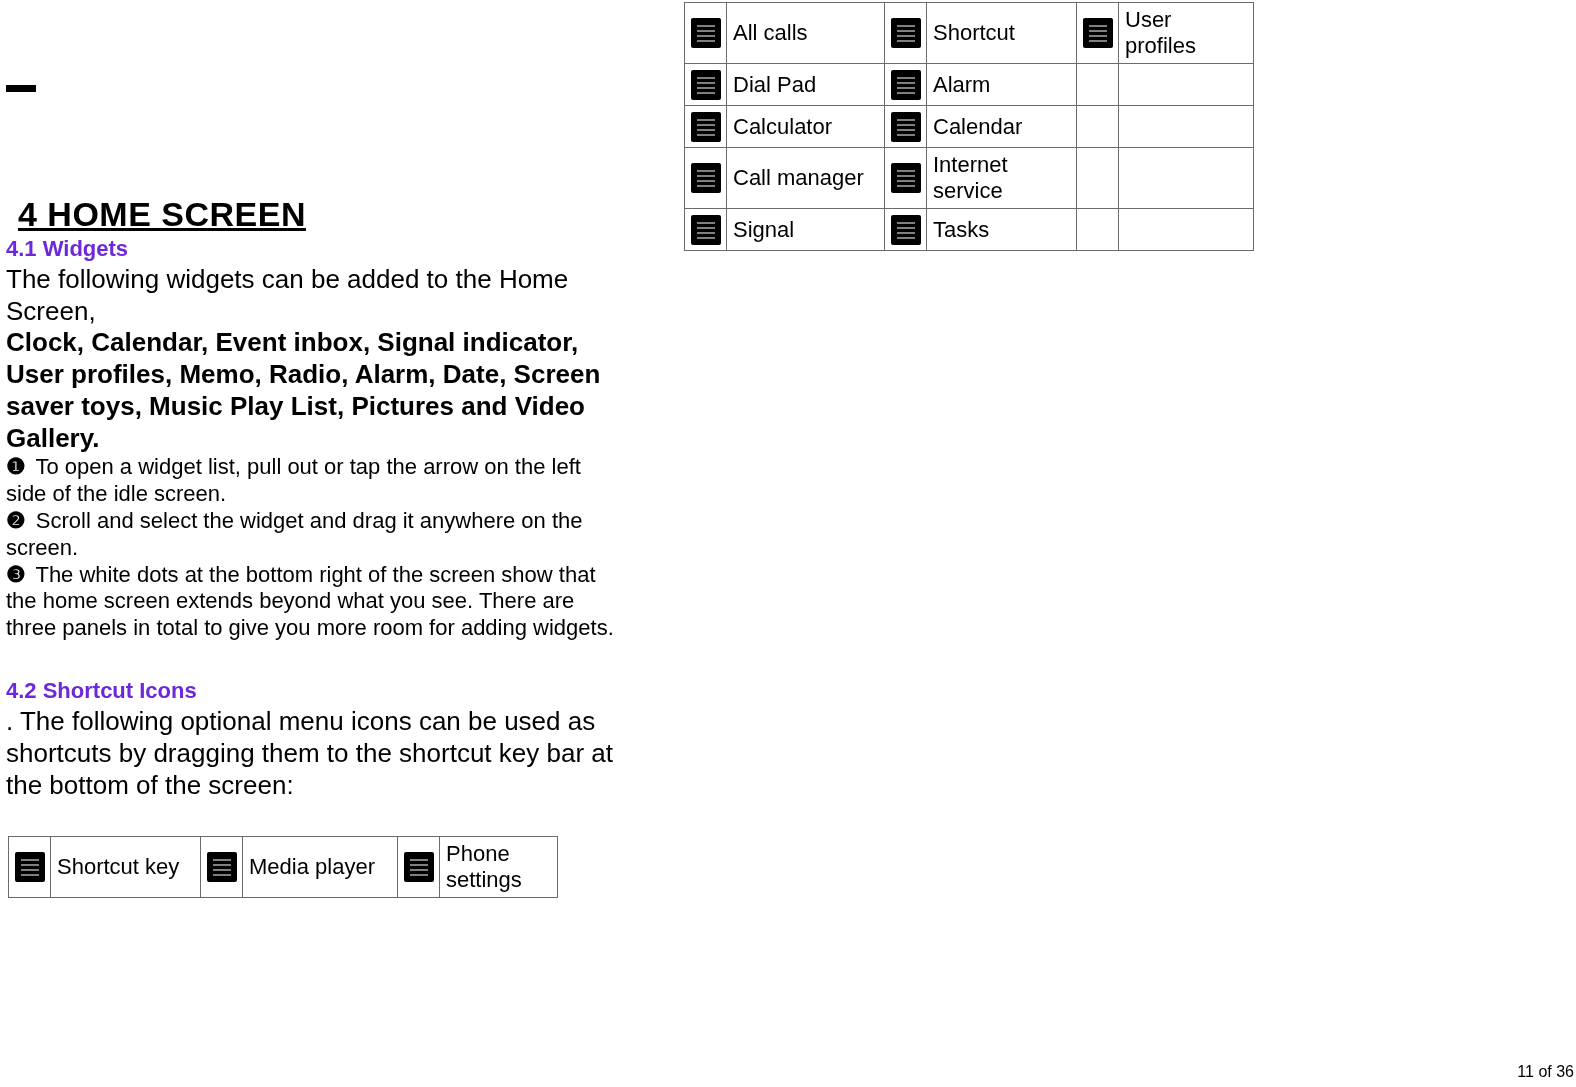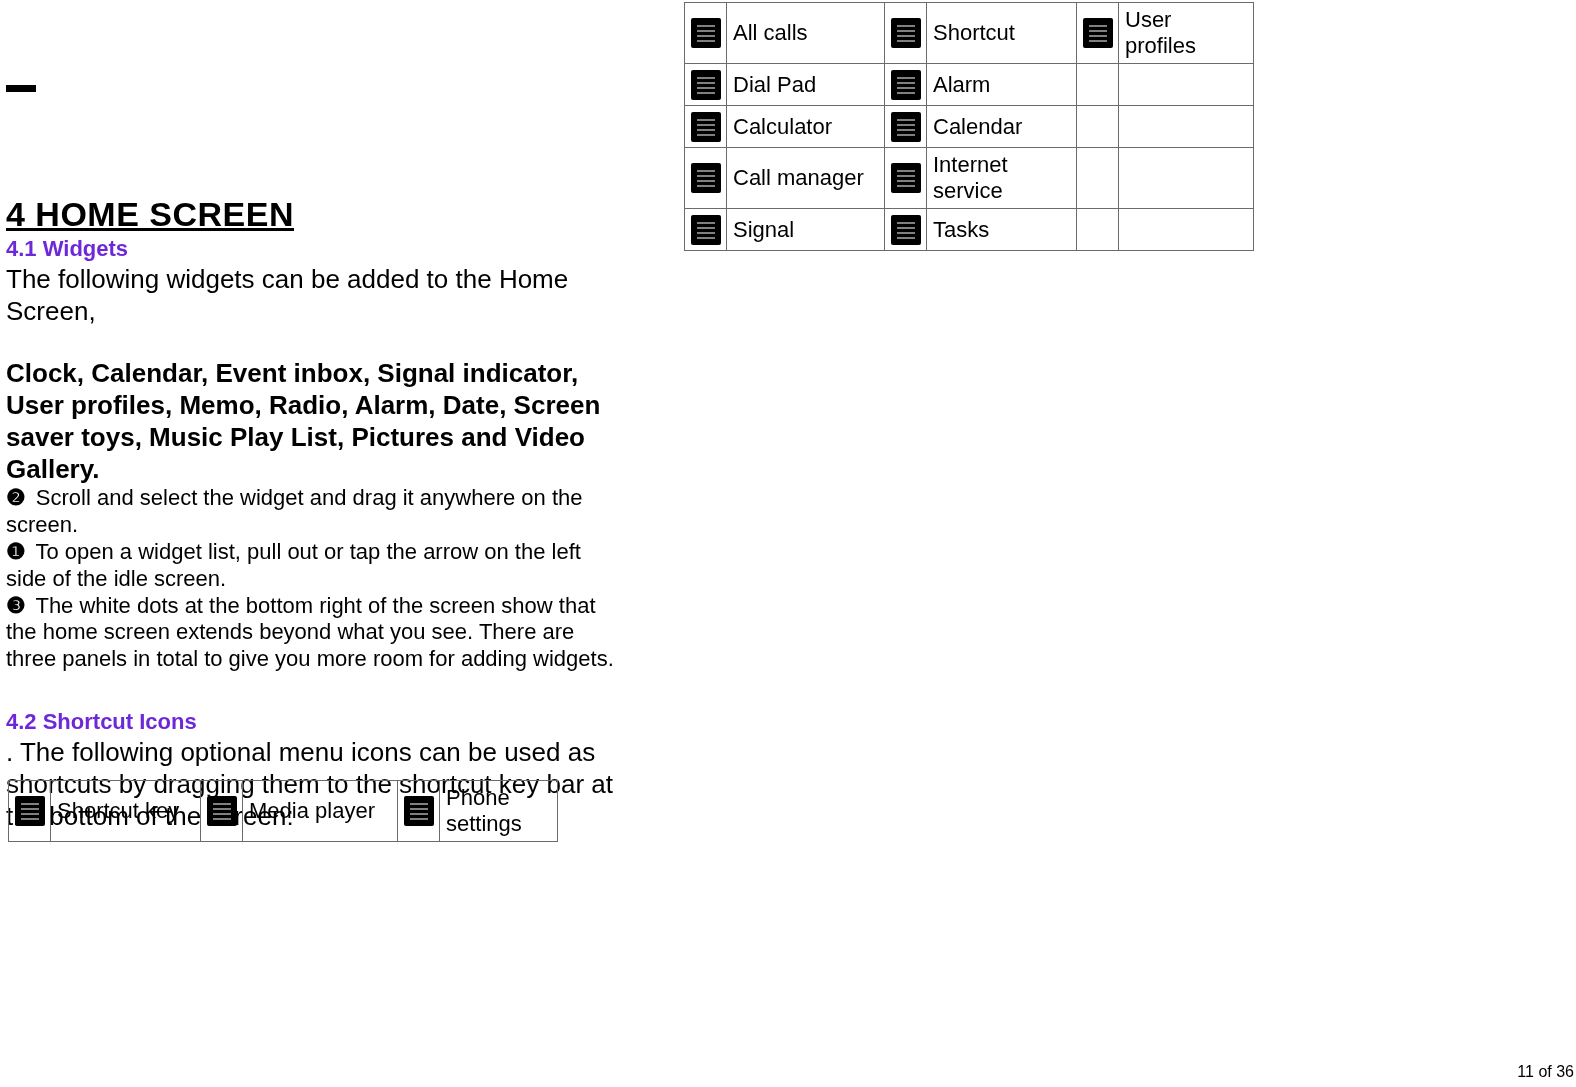--- a/index.html
+++ b/index.html
@@ -29,35 +29,35 @@
   .left-col {
     position: absolute;
     left: 6px;
     top: 195px;
     width: 616px;
   }
   .h1 {
     font-size: 34px;
     font-weight: 700;
     text-decoration: underline;
-    margin: 0 0 2px 0;
+    margin: 0 0 2px 12px;
     letter-spacing: 0.5px;
   }
   .h2 {
     font-size: 22px;
     font-weight: 700;
     color: #6d28d9;
     margin: 2px 0 2px 0;
   }
   .body {
     font-size: 26px;
     line-height: 1.22;
     margin: 0;
   }
-  .bold { font-weight: 700; margin-top: 31px; }
+  .bold { font-weight: 700; }
   .step { font-size: 22px; line-height: 1.22; margin: 0; }
   .step .circled { font-weight: 700; margin-right: 4px; }
   .table-left, .table-right {
     border-collapse: collapse;
   }
   .table-left td, .table-right td {
     border: 1px solid #6b6b6b;
     padding: 4px 6px;
     vertical-align: middle;
     font-size: 22px;
@@ -87,21 +87,21 @@
   .label-cell-l2 { width: 155px; }
   .label-cell-l3 { width: 118px; }
 
   .label-cell-r1 { width: 158px; }
   .label-cell-r2 { width: 150px; }
   .label-cell-r3 { width: 135px; }
 
   .table-left-wrap {
     position: absolute;
     left: 8px;
-    top: 780px;
+    top: 836px;
   }
   .table-right-wrap {
     position: absolute;
     left: 684px;
     top: 2px;
   }
   .footer {
     position: absolute;
     right: 2px;
     bottom: 6px;
@@ -112,22 +112,22 @@
 <body>
 <div class="page">
 
 <div class="dash"></div>
 
 <div class="left-col">
   <div class="h1">4 HOME SCREEN</div>
   <div class="h2">4.1 Widgets</div>
   <p class="body">The following widgets can be added to the Home Screen,</p>
   <p class="body bold">Clock, Calendar, Event inbox, Signal indicator, User profiles, Memo, Radio, Alarm, Date, Screen saver toys, Music Play List, Pictures and Video Gallery.</p>
+  <p class="step"><span class="circled">❶</span><span> To open a widget list, pull out or tap the arrow on the left side of the idle screen.</span></p>
   <p class="step"><span class="circled">❷</span><span> Scroll and select the widget and drag it anywhere on the screen.</span></p>
-  <p class="step"><span class="circled">❶</span><span> To open a widget list, pull out or tap the arrow on the left side of the idle screen.</span></p>
   <p class="step"><span class="circled">❸</span><span> The white dots at the bottom right of the screen show that the home screen extends beyond what you see. There are three panels in total to give you more room for adding widgets.</span></p>
 
   <div style="height:34px"></div>
 
   <div class="h2">4.2 Shortcut Icons</div>
   <p class="body">. The following optional menu icons can be used as shortcuts by dragging them to the shortcut key bar at the bottom of the screen:</p>
 </div>
 
 <div class="table-left-wrap">
   <table class="table-left">

